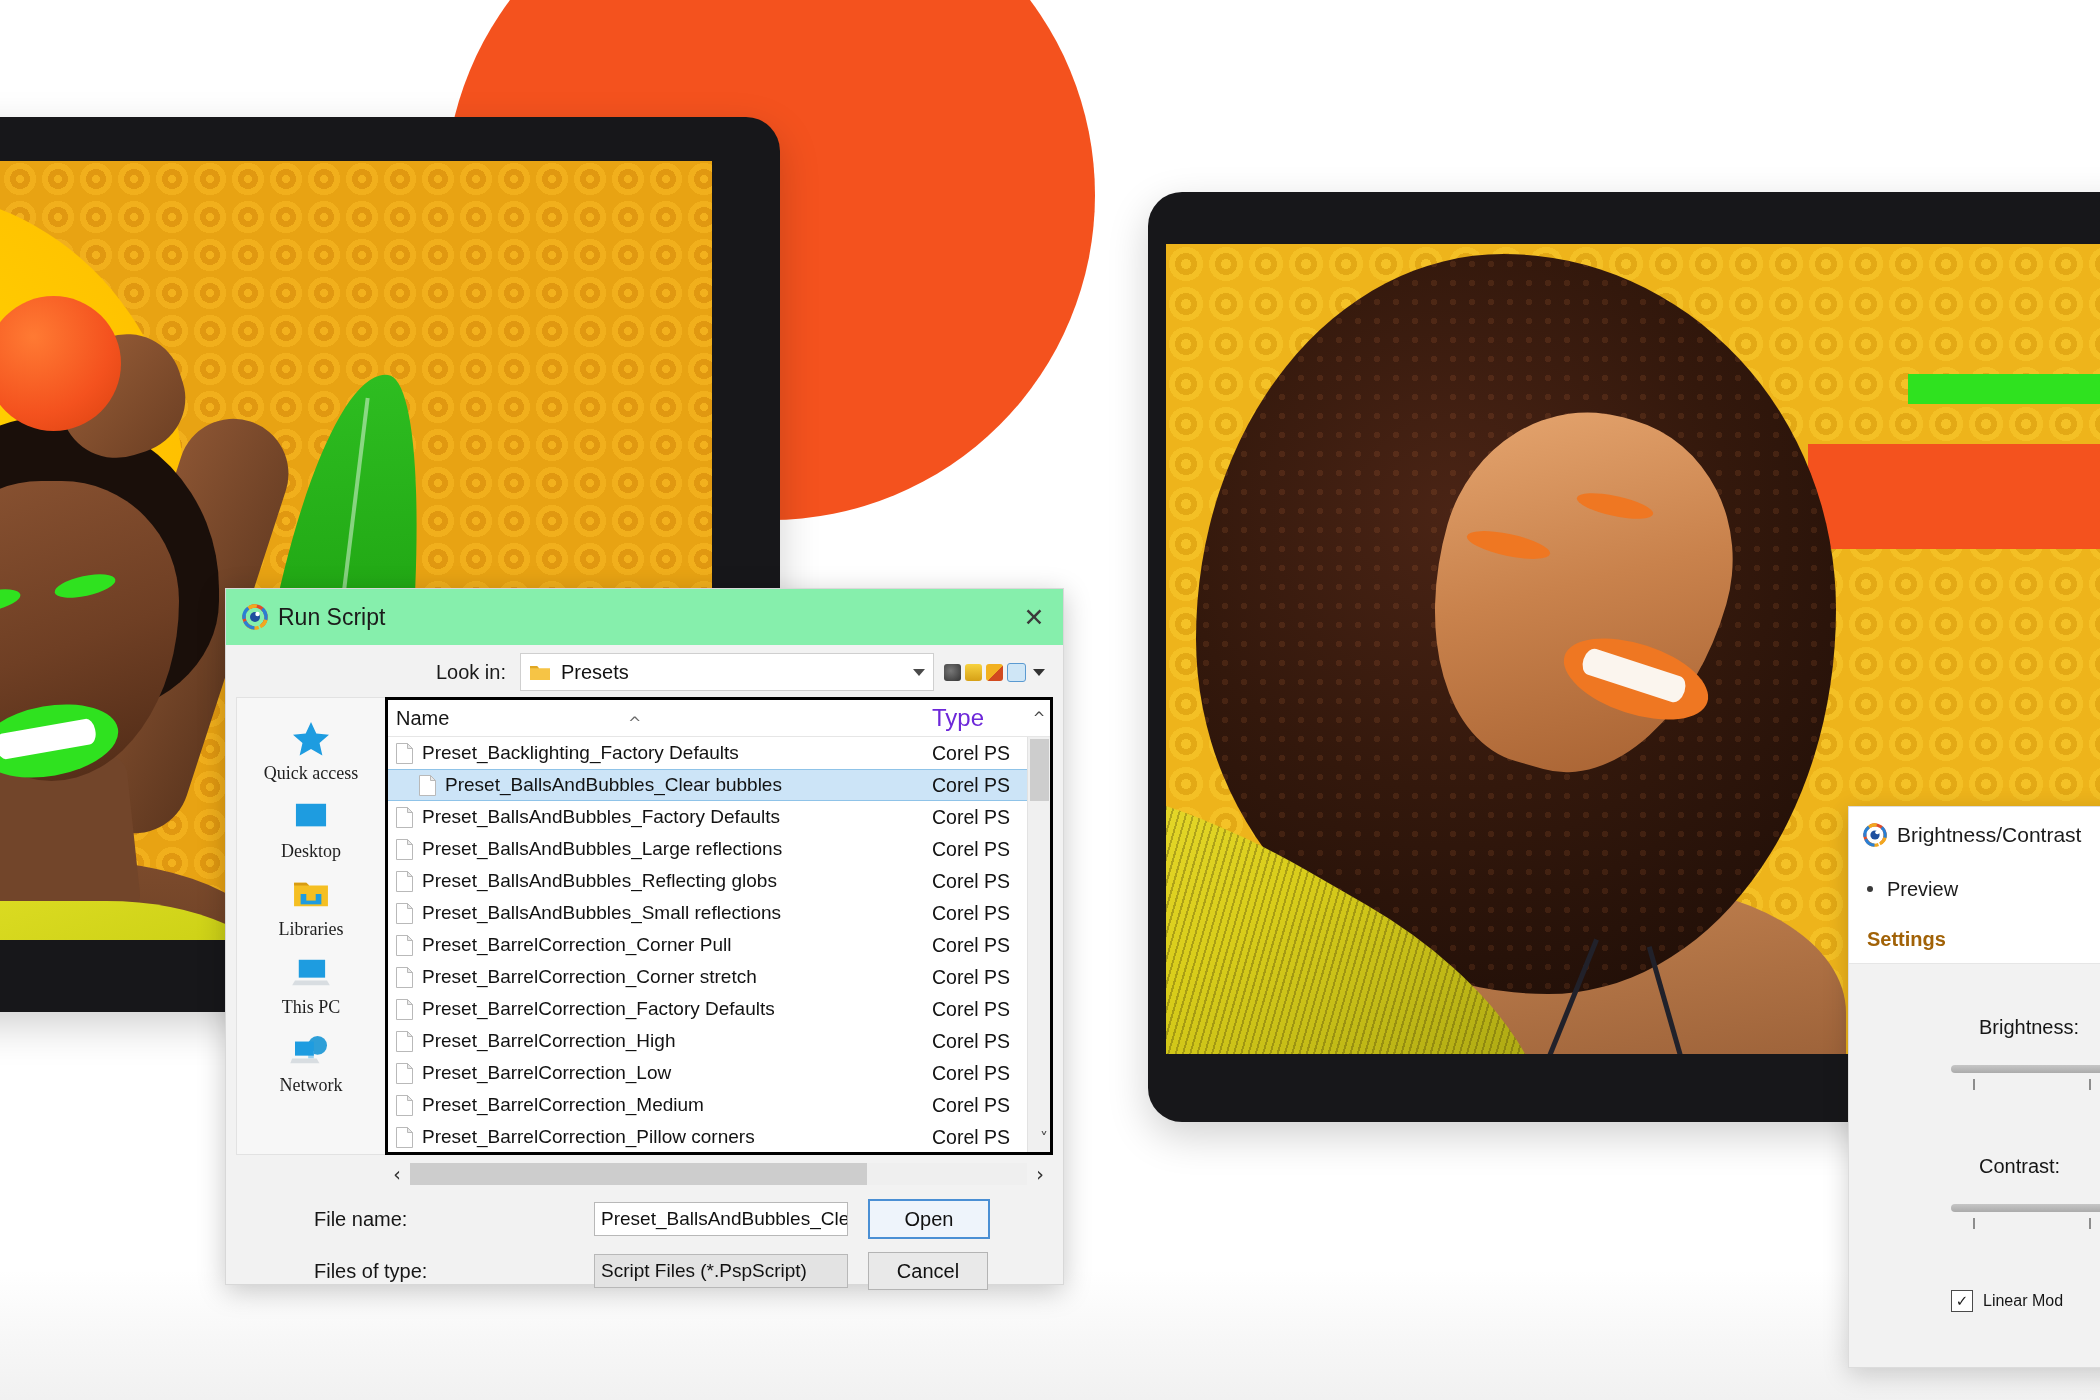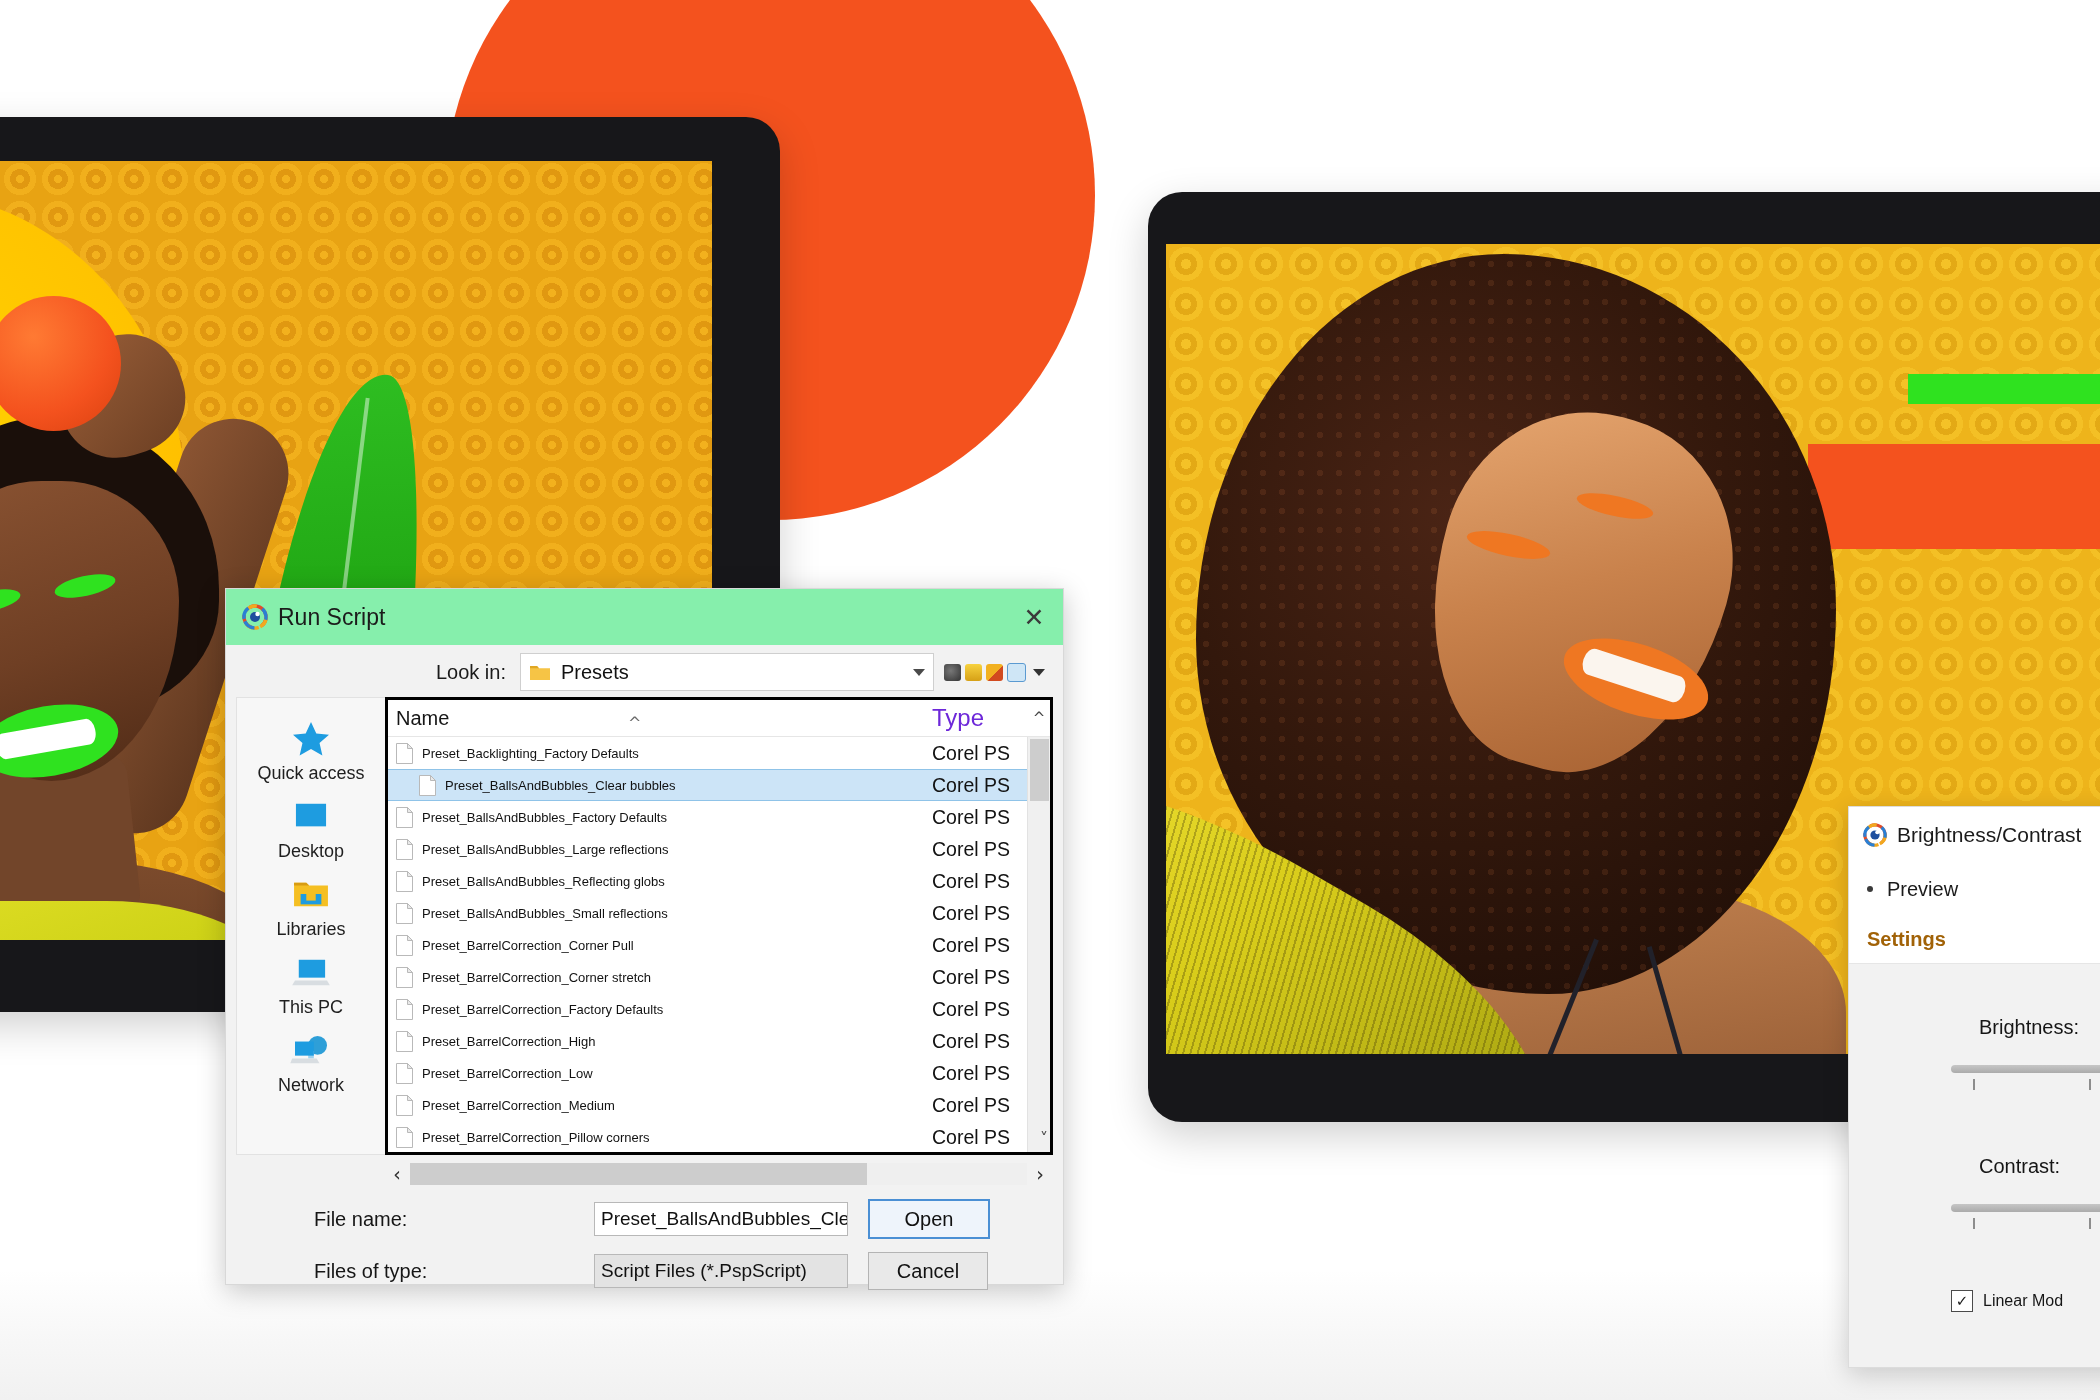--- a/index.html
+++ b/index.html
@@ -140,34 +140,34 @@
   .lookin-val{font-size:20px;color:#121212;}
   .caret{margin-left:auto;width:0;height:0;border-left:6px solid transparent;border-right:6px solid transparent;border-top:7px solid #4a4a4a;}
   .tb-icons{display:flex;align-items:center;gap:4px;padding-right:8px;}
   .tb-ic{width:17px;height:17px;border-radius:3px;}
   .tb-caret{width:0;height:0;border-left:6px solid transparent;border-right:6px solid transparent;border-top:7px solid #333;margin-left:3px;}
 
   .body-row{display:flex;height:458px;padding:2px 10px 0 10px;}
   .places{width:148px;background:#f7f7f7;border:1px solid #e2e2e2;border-right:none;
     display:flex;flex-direction:column;align-items:center;padding-top:14px;gap:2px;}
   .place{display:flex;flex-direction:column;align-items:center;width:100%;padding:6px 0 4px;cursor:pointer;}
-  .place .lbl{font-size:18px;color:#1f1f1f;margin-top:5px;}
+  .place .lbl{font-size:18px;color:#1f1f1f;margin-top:5px;font-family:Liberation Serif, serif;}
   .place .ic{width:46px;height:40px;display:flex;align-items:center;justify-content:center;}
 
   .filelist{flex:1 1 auto;background:#ffffff;border:3px solid #000000;display:flex;flex-direction:column;min-width:0;}
   .fl-head{display:flex;height:36px;align-items:center;border-bottom:1px solid #e6e6e6;flex:0 0 auto;}
   .fl-head .c-name{flex:1 1 auto;padding-left:8px;font-size:20px;color:#161616;position:relative;}
   .sortarrow{position:absolute;left:240px;top:6px;font-size:16px;color:#6a6a6a;font-family:"DejaVu Sans",sans-serif;}
   .fl-head .c-type{width:96px;font-size:24px;color:#6d28d9;}
   .fl-head .c-sb{width:22px;text-align:center;font-size:15px;color:#444;font-family:"DejaVu Sans",sans-serif;}
   .fl-rows{flex:1 1 auto;overflow:hidden;position:relative;}
   .frow{display:flex;align-items:center;height:32px;padding-left:8px;cursor:pointer;}
   .frow.sel{background:#cce4f7;border-top:1px solid #8fc3e8;border-bottom:1px solid #8fc3e8;height:30px;padding-left:31px;}
   .doc-ico{width:17px;height:21px;margin-right:9px;flex:0 0 auto;}
-  .fname{flex:1 1 auto;font-size:13px;color:#121212;white-space:nowrap;overflow:hidden;}
+  .fname{flex:1 1 auto;font-size:19px;color:#121212;white-space:nowrap;overflow:hidden;}
   .ftype{width:96px;font-size:19.5px;color:#121212;flex:0 0 auto;}
   .fscroll{width:22px;flex:0 0 auto;background:#efefef;}
   .vscroll{position:absolute;right:0;top:0;bottom:0;width:22px;background:#f0f0f0;border-left:1px solid #e2e2e2;}
   .vthumb{position:absolute;right:1px;top:2px;width:19px;height:62px;background:#cdcdcd;}
   .vdown{position:absolute;right:2px;bottom:4px;font-size:16px;color:#444;font-family:"DejaVu Sans",sans-serif;}
 
   .hscroll-row{display:flex;align-items:center;height:34px;margin:2px 10px 0 158px;}
   .hs-arrow{width:26px;text-align:center;font-size:19px;color:#333;font-family:"DejaVu Sans",sans-serif;cursor:pointer;}
   .hs-track{flex:1 1 auto;height:22px;background:#efefef;position:relative;}
   .hs-thumb{position:absolute;left:0;top:0;width:74%;height:22px;background:#cdcdcd;}

